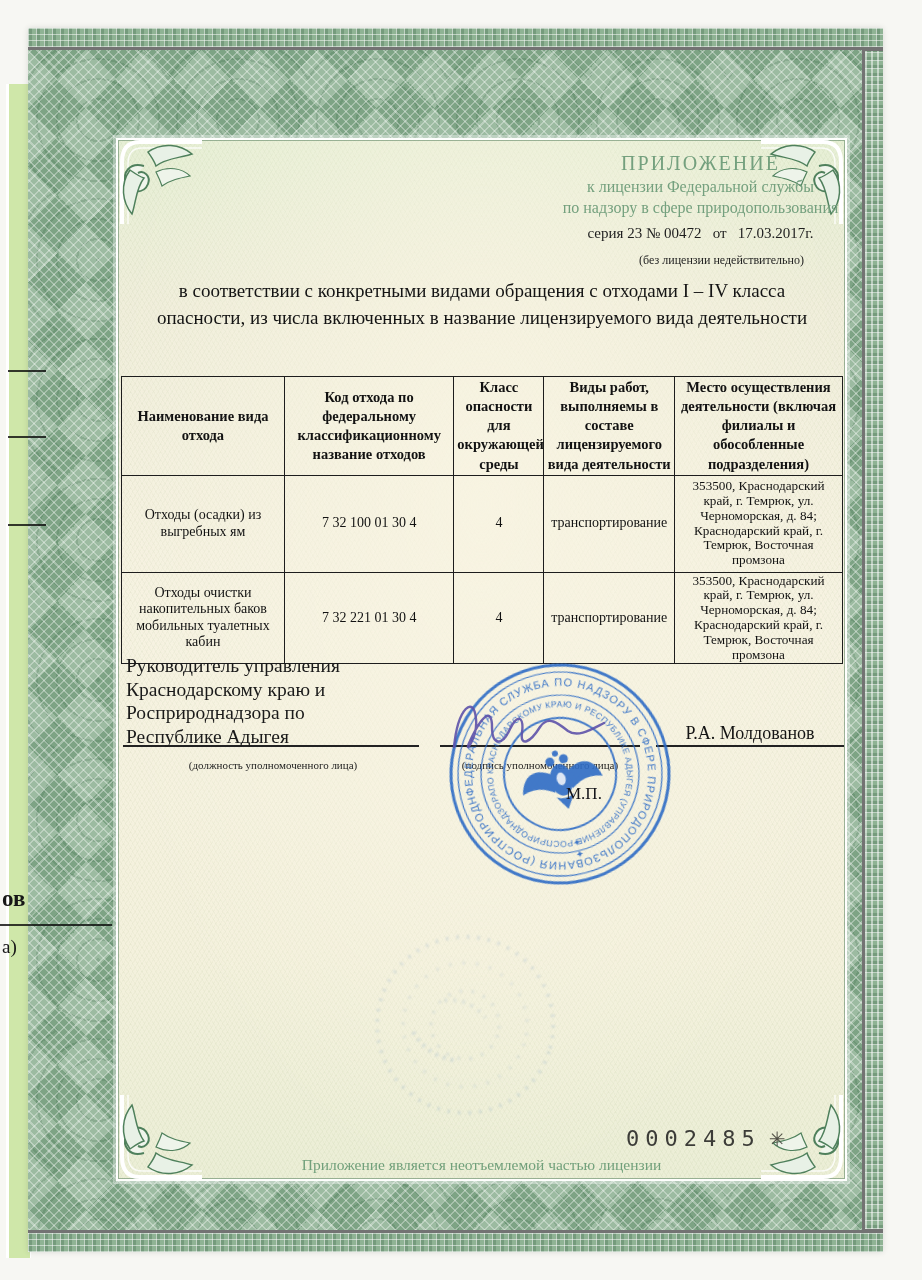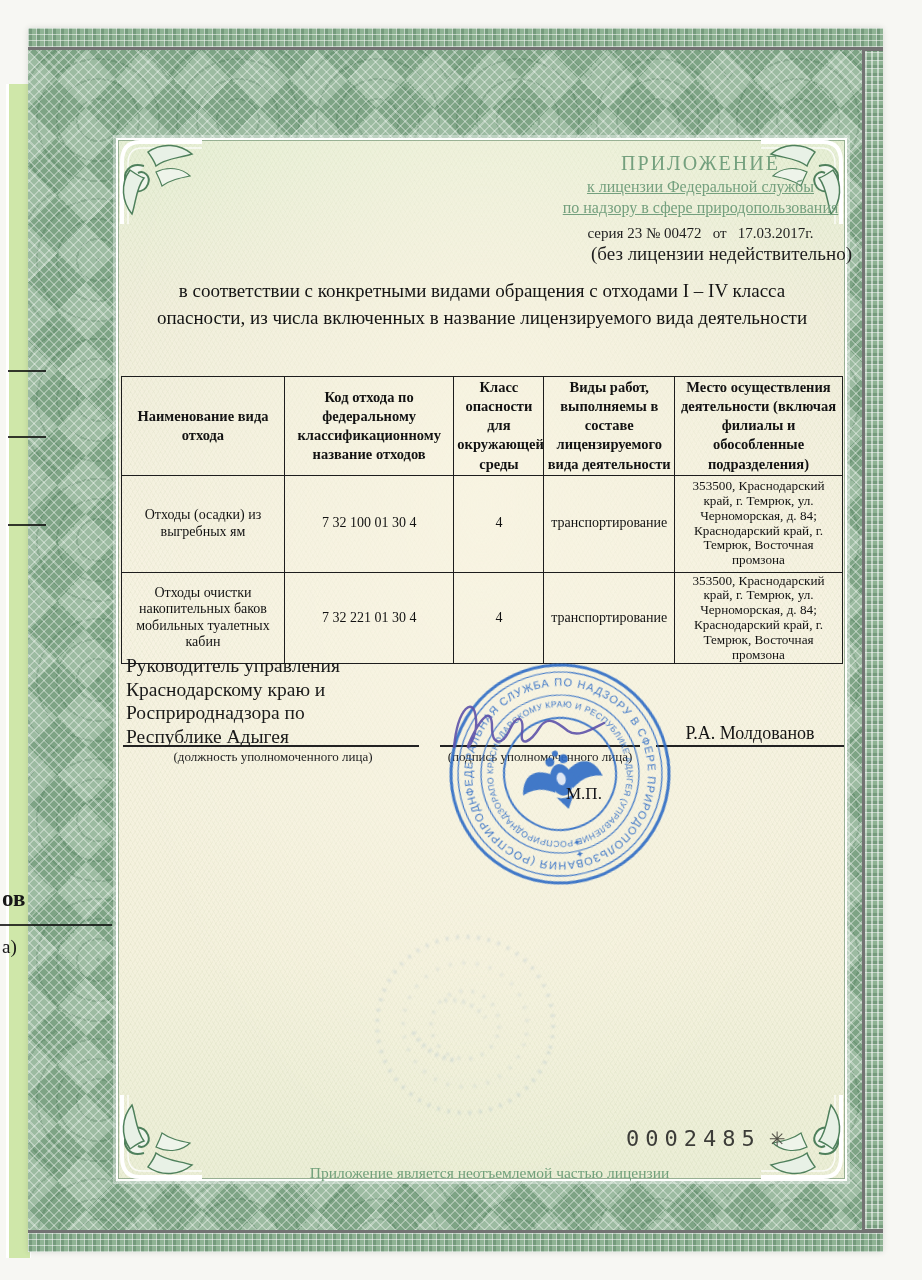--- a/index.html
+++ b/index.html
@@ -49,56 +49,56 @@
       repeating-linear-gradient(-60deg,rgba(130,155,95,.05) 0 1px,transparent 1px 4px),
       linear-gradient(180deg,#e6efd5 0%,#f0eedb 16%,#f6f2e1 45%,#f4f1dd 78%,#ebeed6 100%);}
   .corner{position:absolute;width:96px;height:96px;z-index:2;pointer-events:none;}
   .corner.tl{top:-8px;left:-8px;}
   .corner.tr{top:-8px;right:-8px;transform:scaleX(-1);}
   .corner.bl{bottom:-8px;left:-8px;transform:scaleY(-1);}
   .corner.br{bottom:-8px;right:-8px;transform:scale(-1,-1);}
   
   .head{position:absolute;top:12px;left:430px;width:305px;text-align:center;color:#74a07e;z-index:3;}
   .head .t{font-size:20px;letter-spacing:2px;margin-bottom:2px;}
-  .head .s{font-size:16px;line-height:1.3;text-decoration:underline;}
+  .head .s{font-size:16px;line-height:1.3;}
   .head .serial{color:#1e1e1e;font-size:15px;margin-top:6px;white-space:nowrap;}
-  .head .note{color:#1e1e1e;font-size:19px;margin-top:1px;white-space:nowrap;padding-left:42px;text-align:center;}
+  .head .note{color:#1e1e1e;font-size:12px;margin-top:11px;white-space:nowrap;padding-left:42px;text-align:center;}
   
   .intro{position:absolute;top:138px;left:-22px;width:772px;text-align:center;color:#141414;
     font-size:19px;line-height:1.4;z-index:3;}
   
   .tblwrap{position:absolute;top:236px;left:3px;z-index:3;}
   table.waste{border-collapse:collapse;width:722px;table-layout:fixed;background:transparent;}
   table.waste th,table.waste td{border:1.6px solid #1d1d1d;text-align:center;vertical-align:middle;
     padding:1px 3px;color:#121212;}
   table.waste th{font-size:14.5px;font-weight:bold;line-height:1.32;}
   table.waste td{font-size:14px;line-height:1.18;}
   table.waste td.addr{font-size:13.2px;line-height:1.12;}
   tr.hrow{height:96px;} tr.r1{height:97px;} tr.r2{height:87px;}
   
   .pos{position:absolute;top:514px;left:8px;width:320px;font-size:19.5px;line-height:1.21;color:#1a1a1a;z-index:3;}
   .uline{position:absolute;height:1.6px;background:#222;z-index:2;}
   .ul-pos{top:605px;left:5px;width:296px;}
   .ul-sign{top:605px;left:322px;width:200px;}
   .ul-name{top:605px;left:538px;width:188px;}
-  .cap{position:absolute;font-size:13px;line-height:1.25;color:#1d1d1d;text-align:center;z-index:3;}
+  .cap{position:absolute;font-size:11px;line-height:1.25;color:#1d1d1d;text-align:center;z-index:3;margin-top:10px;}
   .cap-pos{top:609px;left:10px;width:290px;}
   .cap-sign{top:609px;left:322px;width:200px;}
   .cap-name{top:609px;left:538px;width:188px;}
   .mp{position:absolute;top:644px;left:448px;font-size:17px;color:#15151a;z-index:5;}
   .signer{position:absolute;top:583px;left:538px;width:188px;text-align:center;font-size:18px;color:#141414;z-index:3;}
   .sig-svg{position:absolute;top:545px;left:328px;z-index:5;}
   .stamp{position:absolute;top:518px;left:326px;width:232px;height:232px;z-index:4;
     opacity:.9;filter:blur(.3px);transform:rotate(-14deg);}
   .ghost{position:absolute;top:788px;left:250px;width:195px;height:195px;z-index:2;opacity:.55;filter:blur(1px);transform:rotate(18deg);}
   
   .serialnum{position:absolute;top:986px;left:508px;z-index:3;color:#3c3c38;
     font-family:"DejaVu Sans Mono", monospace;font-size:22px;letter-spacing:6px;}
   .serialnum .star{color:#504f46;font-size:20px;letter-spacing:0;margin-left:8px;font-family:"DejaVu Sans", sans-serif;}
-  .footnote{position:absolute;top:1016px;left:8px;width:100%;text-align:center;color:#71a07b;font-size:15.5px;z-index:3;margin-top:8px;}
+  .footnote{position:absolute;top:1016px;left:0;width:100%;text-align:center;color:#71a07b;font-size:15.5px;z-index:3;}
 </style>
 </head>
 <body>
 
 <div class="scan">
 
   <div class="under-strip"></div>
   <span class="edge-frag f1">ов</span>
   <span class="edge-frag f2">а)</span>
   <div class="edge-rule r1"></div>

